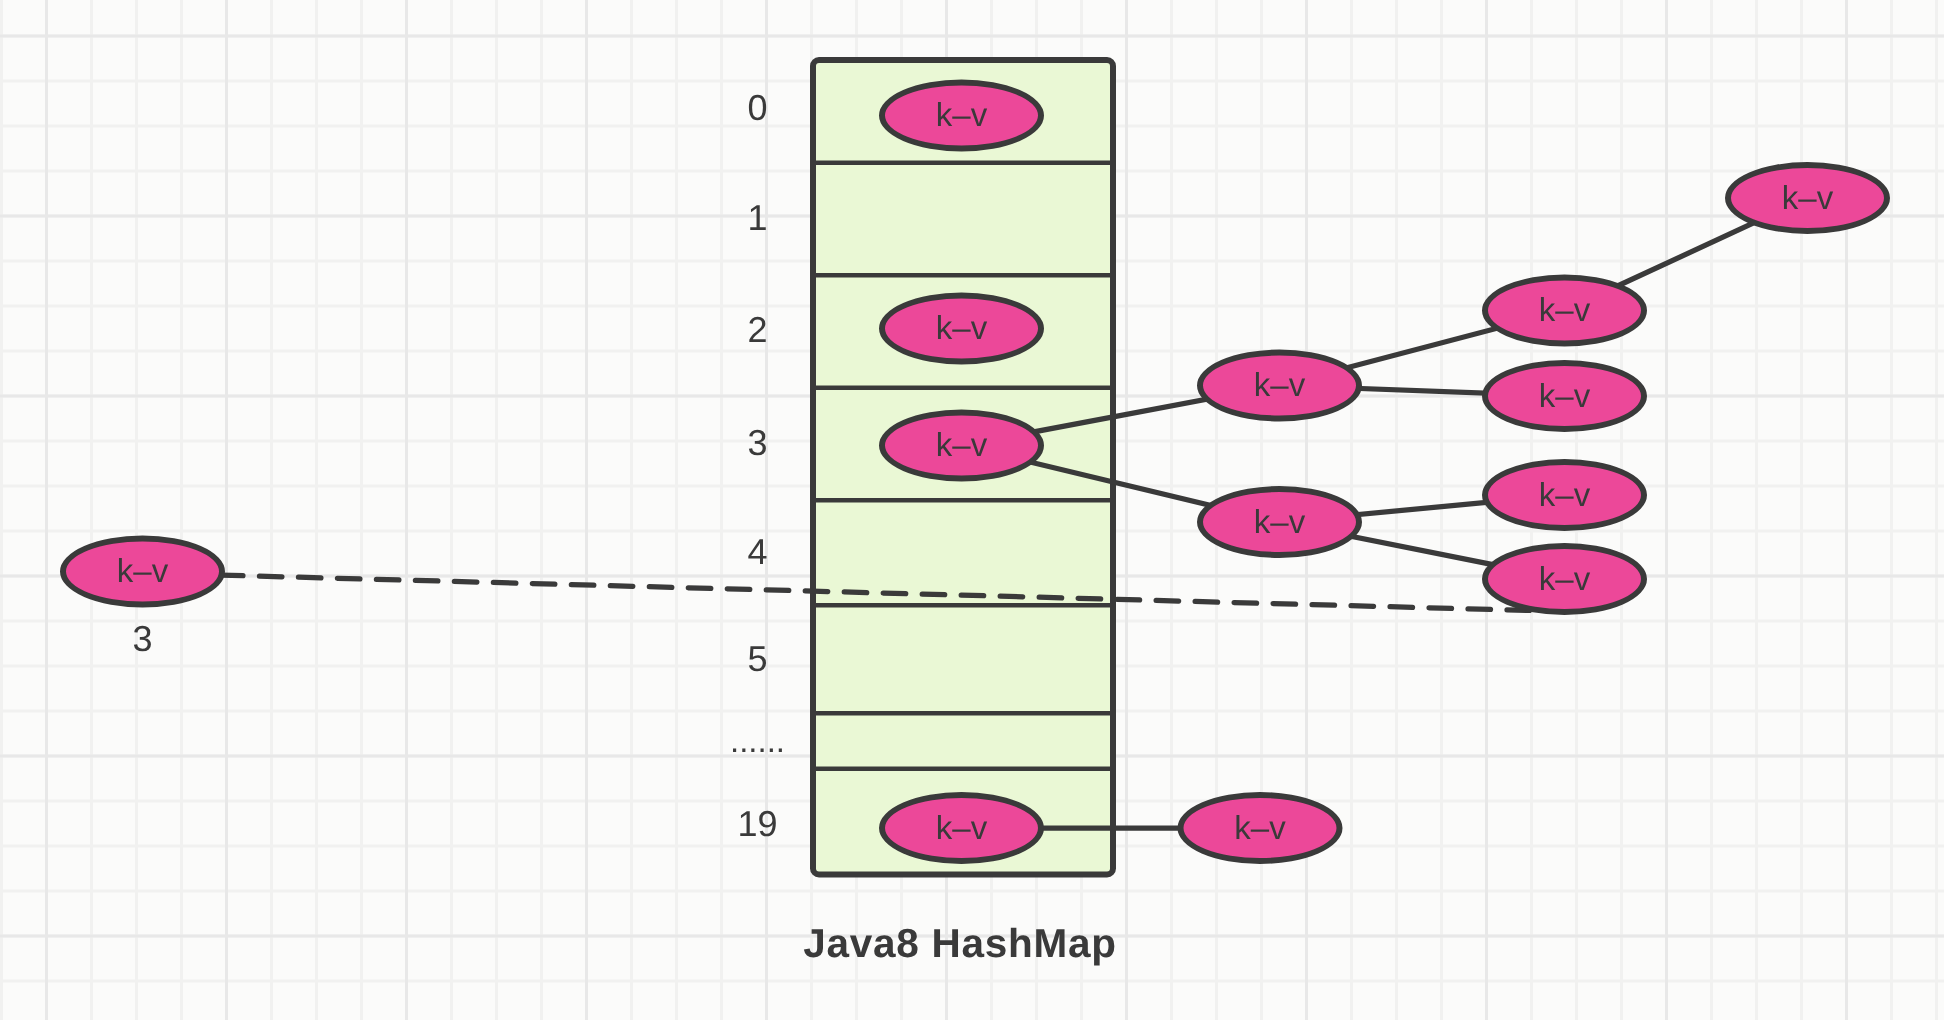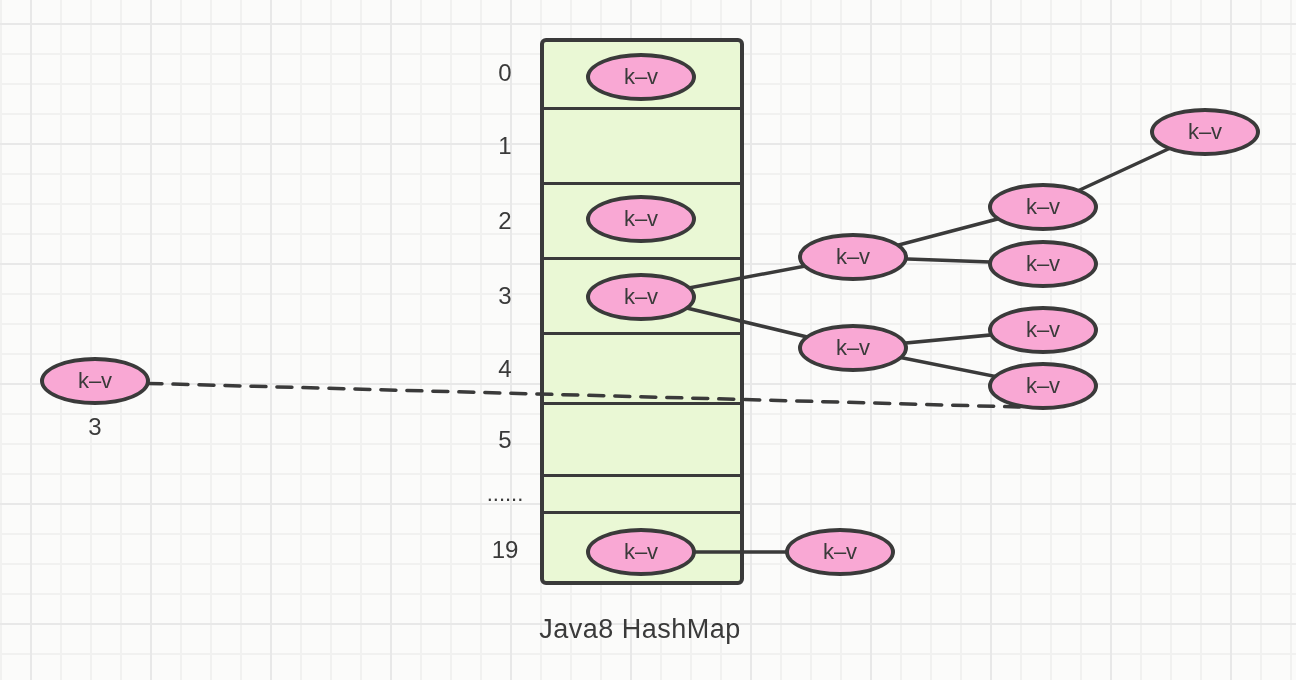--- a/index.html
+++ b/index.html
@@ -53,21 +53,21 @@
     stroke: #3a3a3a;
     stroke-width: 3.5;
     stroke-linecap: round;
   }
   svg.links line.dashed { stroke-dasharray: 15 11; }
 
   .node {
     position: absolute;
     width: 110px; height: 48px;
     box-sizing: border-box;
-    background: #f9a8d4;
+    background: #ec4899;
     border: 4px solid #3a3a3a;
     border-radius: 50%;
     display: flex;
     align-items: center;
     justify-content: center;
     font-size: 22px;
     z-index: 3;
   }
 
   .annotation {
@@ -80,21 +80,21 @@
     z-index: 3;
   }
 
   .caption {
     position: absolute;
     left: 490px; top: 612px;
     width: 300px; height: 34px;
     line-height: 34px;
     text-align: center;
     font-size: 27px;
-    font-weight: 400;
+    font-weight: 700;
     letter-spacing: 0.5px;
     z-index: 3;
   }
 </style>
 </head>
 <body>
 
 <div class="array">
   <div class="row" style="height:68px"></div>
   <div class="row" style="height:75px"></div>

